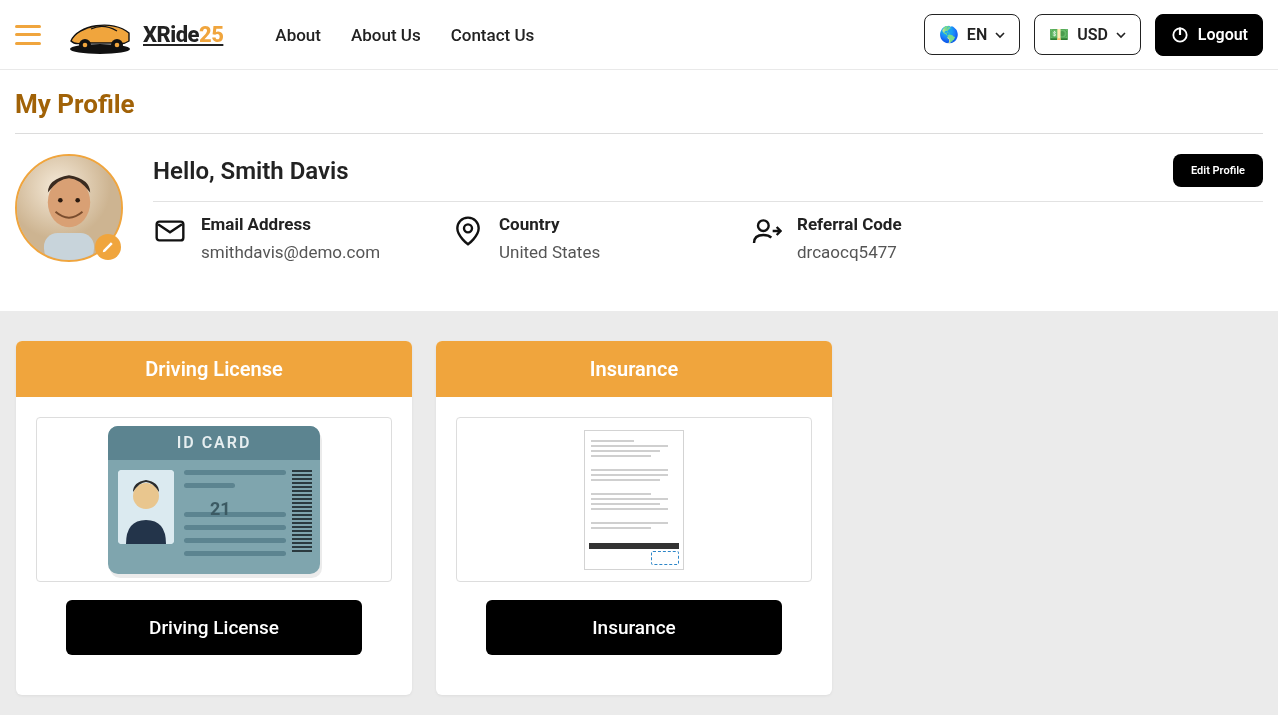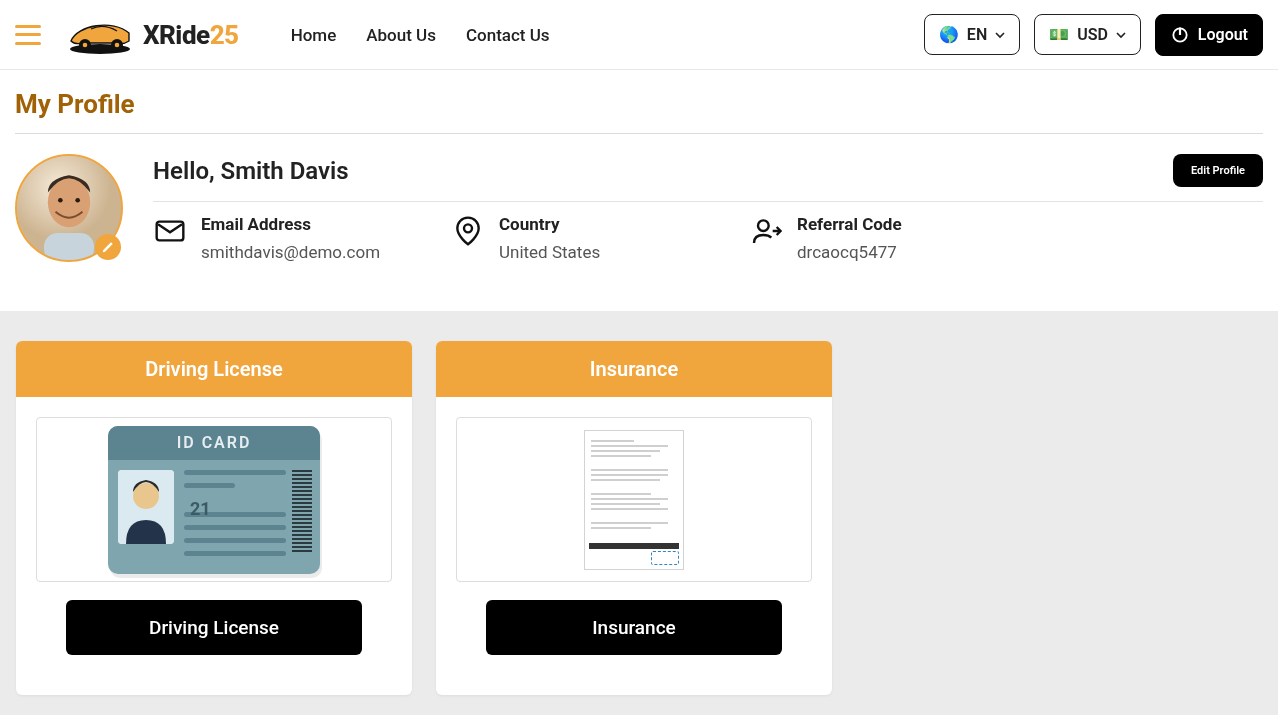--- a/index.html
+++ b/index.html
@@ -2,21 +2,21 @@
 <html><head>
 <meta charset="utf-8">
 <style>
   * { margin:0; padding:0; box-sizing:border-box; font-family: -apple-system, BlinkMacSystemFont, "Segoe UI", Roboto, Arial, sans-serif; }
   body { background:#fff; color:#222; width:1278px; }
   
   .header { display:flex; align-items:center; height:70px; padding:0 15px; border-bottom:1px solid #e9e9e9; background:#fff; gap:12px;}
   .hamburger { width:26px; height:20px; display:flex; flex-direction:column; justify-content:space-between; cursor:pointer;}
   .hamburger span { display:block; height:3px; background:#f0a53d; border-radius:2px;}
   .logo { display:flex; align-items:center; gap:6px; margin-left:10px; }
-  .logo-text { font-weight:800; font-size:26px; letter-spacing:-0.5px;}
+  .logo-text { font-weight:800; font-size:22px; letter-spacing:-0.5px;text-decoration:underline;}
   .logo-text .highlight { color:#f0a53d; }
   .nav { display:flex; gap:30px; margin-left:40px; }
   .nav a { color:#222; text-decoration:none; font-size:17px; font-weight:500; cursor:pointer;}
   .spacer { flex:1; }
   .hdr-controls { display:flex; gap:14px; align-items:center; }
   .pill { display:flex; align-items:center; gap:8px; border:1px solid #222; border-radius:8px; padding:10px 14px; font-size:16px; font-weight:600; background:#fff; cursor:pointer;}
   .pill.black { background:#000; color:#fff; border-color:#000;}
   .chev { width:10px; height:10px; }
   
   .page { padding:15px; }
@@ -44,21 +44,21 @@
   .card-body { padding:20px; }
   .doc-box { border:1px solid #ddd; border-radius:4px; height:165px; display:flex; align-items:center; justify-content:center; overflow:hidden; background:#fff;}
   .card-btn { display:block; width:calc(100% - 60px); margin:18px auto 0; background:#000; color:#fff; text-align:center; padding:16px; border:none; border-radius:6px; font-size:19px; font-weight:500; cursor:pointer;}
   
   .idcard { width:212px; height:148px; background:#7fa5ae; border-radius:10px; position:relative; box-shadow:2px 4px 0 rgba(0,0,0,0.08);}
   .idcard-top { background:#5c8490; height:34px; border-radius:10px 10px 0 0; color:#e6eef0; text-align:center; font-weight:600; letter-spacing:2px; line-height:34px; font-size:16px;}
   .idcard-photo { position:absolute; left:10px; top:44px; width:56px; height:74px; background:#dbeaf0; border-radius:4px; overflow:hidden;}
   .idcard-lines { position:absolute; left:76px; top:44px; right:34px; }
   .idline { height:5px; background:#5c8490; border-radius:3px; margin-bottom:8px;}
   .idline.short{ width:50%;}
-  .idnum { position:absolute; left:82px; top:72px; font-weight:700; color:#3c5a63; font-size:18px;}
+  .idnum { position:absolute; left:102px; top:72px; font-weight:700; color:#3c5a63; font-size:18px;}
   .barcode { position:absolute; right:8px; top:44px; width:20px; bottom:20px; background:repeating-linear-gradient(to bottom,#2b3a3f 0 2px, transparent 2px 4px);}
   
   .insdoc { width:100px; height:140px; background:#fff; border:1px solid #d3d3d3; position:relative; padding:6px; font-size:3px; color:#8a8a8a; line-height:4px; overflow:hidden;}
   .insdoc .ln { height:2px; background:#cfcfcf; margin:3px 0;}
   .insdoc .ln.w90{width:90%} .insdoc .ln.w70{width:70%} .insdoc .ln.w50{width:50%} .insdoc .ln.w80{width:80%}
   .insdoc .stamp { position:absolute; right:4px; bottom:4px; width:28px; height:14px; border:1px dashed #2d86c8; border-radius:2px;}
   .insdoc .bar { position:absolute; bottom:20px; left:4px; right:4px; height:6px; background:#333;}
 </style>
 </head>
 <body>
@@ -77,21 +77,21 @@
         <circle cx="22" cy="30" r="2.3" fill="#f0a53d"></circle>
       <circle cx="54" cy="30" r="6" fill="#111"></circle>
         <circle cx="54" cy="30" r="2.3" fill="#f0a53d"></circle>
       <path d="M28 14 Q40 8 54 16" fill="none" stroke="#111" stroke-width="1.2"></path>
     </svg>
     <span class="logo-text">
       <span>XRide</span><span class="highlight">25</span>
     </span>
   </div>
   <nav class="nav">
-    <a>Home</a>
+    <a>About</a>
     <a>About Us</a>
     <a>Contact Us</a>
   </nav>
   <div class="spacer"></div>
   <div class="hdr-controls">
     <div class="pill">
       <span>🌎</span>
       <span>EN</span>
       <svg class="chev" viewBox="0 0 10 10">
           <path d="M1 3 L5 7 L9 3" fill="none" stroke="#222" stroke-width="1.6"></path>

